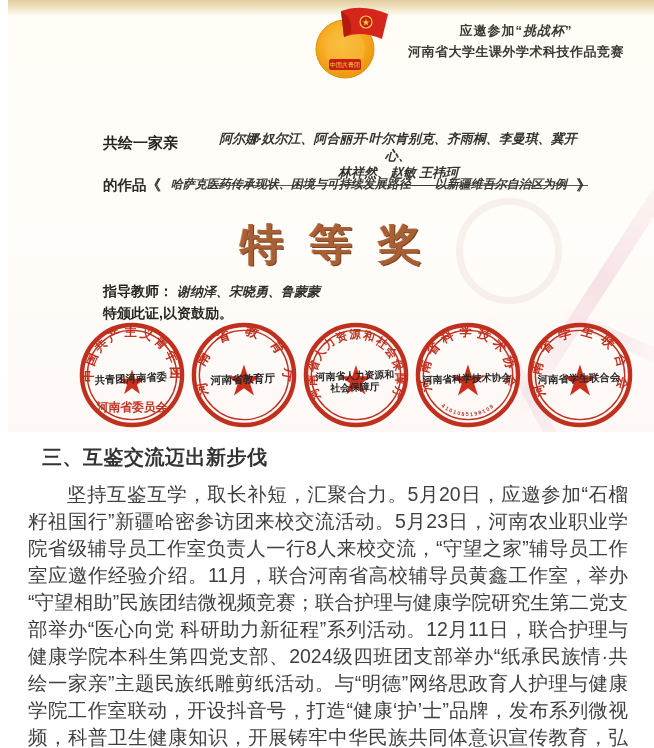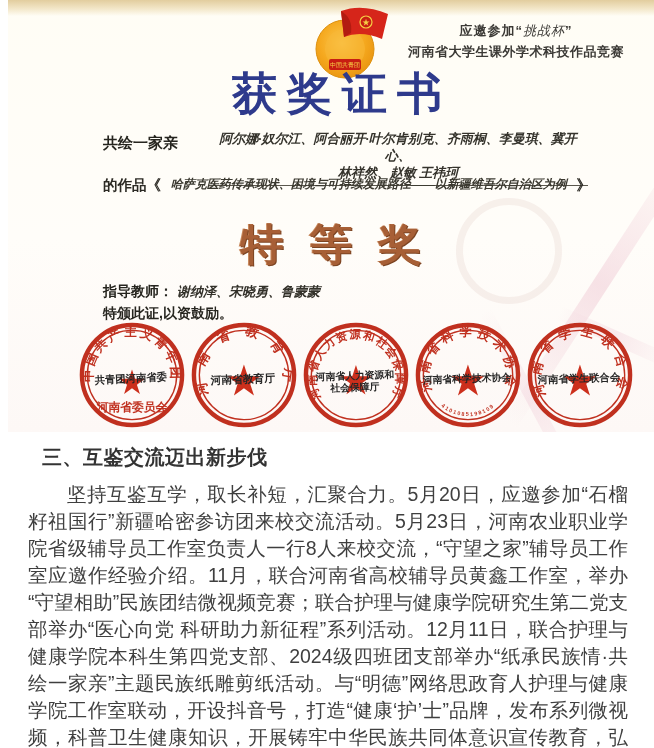--- a/index.html
+++ b/index.html
@@ -16,21 +16,21 @@
         background:linear-gradient(180deg,rgba(246,220,228,0),rgba(240,204,214,.55) 50%,rgba(246,220,228,0));}
   .wm-streak2{position:absolute;right:118px;top:300px;width:12px;height:190px;transform:rotate(-28deg);
         background:linear-gradient(180deg,rgba(246,222,230,0),rgba(241,209,219,.45) 55%,rgba(246,222,230,0));}
   .wm-streak3{position:absolute;right:-20px;top:330px;width:120px;height:14px;transform:rotate(24deg);
         background:linear-gradient(90deg,rgba(248,228,234,0),rgba(243,215,223,.5),rgba(248,228,234,0));}
 
   .emblem{position:absolute;left:300px;top:6px;width:88px;height:78px;}
 
   .comp-head{position:absolute;left:372px;top:22px;width:272px;text-align:center;color:#3c3a36;}
   .comp-head .l1{font-size:13px;font-weight:bold;letter-spacing:1px;}
-  .comp-head .l1 .script{font-family:"Liberation Serif",serif;font-style:italic;font-weight:normal;}
+  .comp-head .l1 .script{font-family:"Liberation Serif",serif;font-style:italic;font-weight:bold;}
   .comp-head .l2{font-size:13px;font-weight:bold;margin-top:3px;letter-spacing:.5px;}
 
   .cert-title{position:absolute;left:0;top:64px;width:100%;text-align:center;
         font-size:45px;font-weight:bold;color:#2e3a8c;letter-spacing:10px;text-indent:22px;}
 
   .row-univ{position:absolute;left:95px;top:134px;font-size:15px;font-weight:bold;color:#26251f;}
   .names{position:absolute;left:200px;top:130px;width:380px;text-align:center;
         font-family:"Liberation Serif",serif;font-style:italic;font-weight:bold;
         font-size:13px;line-height:17px;color:#35332c;padding-bottom:4px;border-bottom:1.5px solid #5a574d;}
   .row-work{position:absolute;left:95px;top:176px;width:488px;display:flex;align-items:flex-start;
@@ -85,21 +85,20 @@
       <rect x="21" y="53" width="32" height="11" rx="2" fill="#c81d12"></rect>
       <text x="37" y="61" text-anchor="middle" font-size="6" fill="#f6cf45">中国共青团</text>
     </svg>
   </div>
 
   <div class="comp-head">
     <div class="l1"><span>应邀参加“</span><span class="script">挑战杯</span><span>”</span></div>
     <div class="l2">河南省大学生课外学术科技作品竞赛</div>
   </div>
 
-  <div class="cert-title">获奖证书</div>
 
   <div class="row-univ">共绘一家亲</div>
   <div class="names">
     <div>阿尔娜·奴尔江、阿合丽开·叶尔肯别克、齐雨桐、李曼琪、冀开心、</div>
     <div>林祥然、赵敏 王祎珂</div>
   </div>
 
   <div class="row-work">
     <span>的作品《</span>
     <span class="wtitle">哈萨克医药传承现状、困境与可持续发展路径——以新疆维吾尔自治区为例</span>

